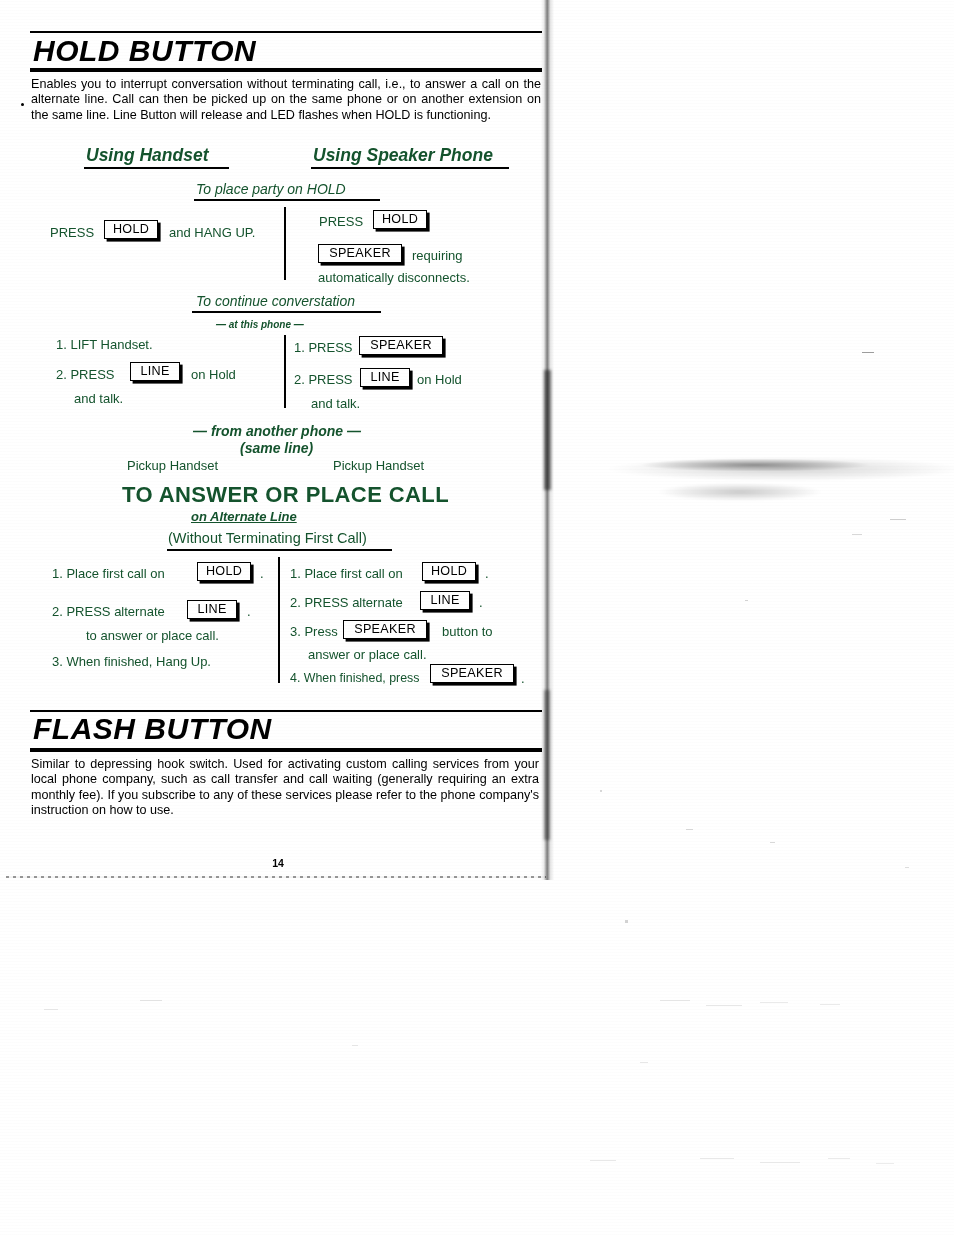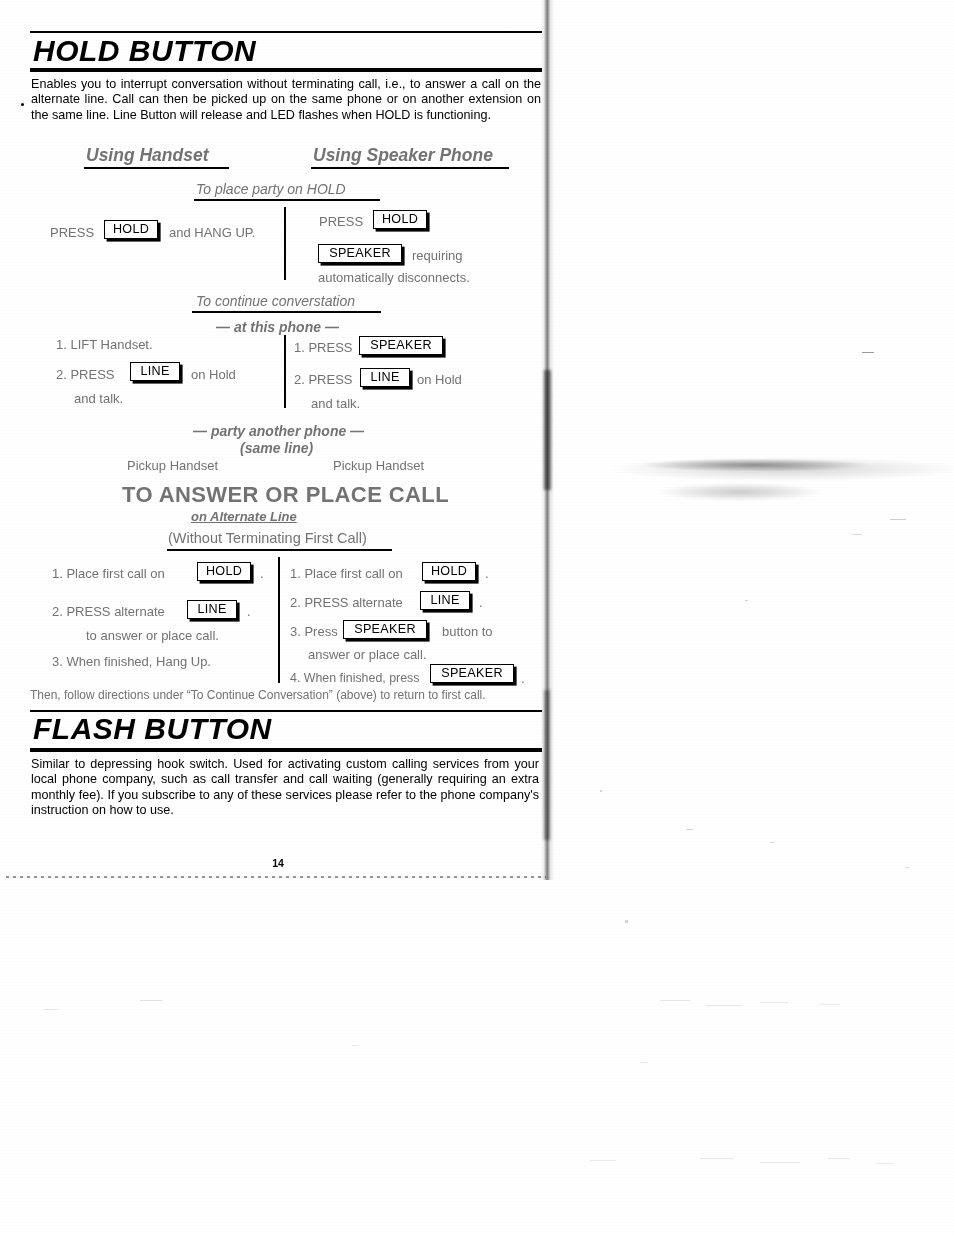--- a/index.html
+++ b/index.html
@@ -127,21 +127,21 @@
     position: absolute;
     font-size: 12.6px;
     line-height: 15.4px;
     text-align: justify;
     color: #000;
   }
   .t {
     position: absolute;
     font-size: 13px;
     white-space: nowrap;
-    color: #737373;
+    color: #14532d;
   }
   .t.ital { font-style: italic; }
   .t.bold { font-weight: bold; }
   .t.bi { font-weight: bold; font-style: italic; }
 
   
   .uline {
     position: absolute;
     background: #000;
     height: 2px;
@@ -234,40 +234,40 @@
   <div class="t" style="left:319px; top:214px;">PRESS</div>
   <div class="keybox" style="left:373px; top:210px; width:54px;">HOLD</div>
 
   <div class="keybox" style="left:318px; top:244px; width:84px;">SPEAKER</div>
   <div class="t" style="left:412px; top:248px;">requiring</div>
   <div class="t" style="left:318px; top:270px;">automatically disconnects.</div>
 
   <div class="t ital" style="left:196px; top:293px; font-size:14px;">To continue converstation</div>
   <div class="uline" style="left:192px; top:311px; width:189px; height:1.6px;"></div>
 
-  <div class="t bi" style="left:216px; top:319px; font-size:14px;">— at this phone —</div>
+  <div class="t bi" style="left:216px; top:319px; font-size:10px;">— at this phone —</div>
 
   <div class="vdiv" style="left:284px; top:335px; height:73px;"></div>
 
   <div class="t" style="left:56px; top:337px;">1.  LIFT Handset.</div>
 
   <div class="t" style="left:56px; top:367px;">2.  PRESS</div>
   <div class="keybox" style="left:130px; top:362px; width:50px;">LINE</div>
   <div class="t" style="left:191px; top:367px;">on Hold</div>
   <div class="t" style="left:74px; top:391px;">and talk.</div>
 
   <div class="t" style="left:294px; top:340px;">1.  PRESS</div>
   <div class="keybox" style="left:359px; top:336px; width:84px;">SPEAKER</div>
 
   <div class="t" style="left:294px; top:372px;">2.  PRESS</div>
   <div class="keybox" style="left:360px; top:368px; width:50px;">LINE</div>
   <div class="t" style="left:417px; top:372px;">on Hold</div>
   <div class="t" style="left:311px; top:396px;">and talk.</div>
 
-  <div class="t bi" style="left:193px; top:423px; font-size:14px;">— party another phone —</div>
+  <div class="t bi" style="left:193px; top:423px; font-size:14px;">— from another phone —</div>
   <div class="t bi" style="left:240px; top:440px; font-size:14px;">(same line)</div>
 
   <div class="t" style="left:127px; top:458px;">Pickup Handset</div>
   <div class="t" style="left:333px; top:458px;">Pickup Handset</div>
 
   <div class="t bold" style="left:122px; top:482px; font-size:22px; letter-spacing:.4px;">TO ANSWER OR PLACE CALL</div>
   <div class="t bi" style="left:191px; top:509px; font-size:13px;text-decoration:underline;">on Alternate Line</div>
   <div class="t" style="left:168px; top:530px; font-size:14.5px;">(Without Terminating First Call)</div>
   <div class="uline" style="left:167px; top:549px; width:225px; height:1.6px;"></div>
 
@@ -294,21 +294,20 @@
 
   <div class="t" style="left:290px; top:624px;">3.  Press</div>
   <div class="keybox" style="left:343px; top:620px; width:84px;">SPEAKER</div>
   <div class="t" style="left:442px; top:624px;">button to</div>
   <div class="t" style="left:308px; top:647px;">answer or place call.</div>
 
   <div class="t" style="left:290px; top:671px; font-size:12.4px;">4.  When finished, press</div>
   <div class="keybox" style="left:430px; top:664px; width:84px;">SPEAKER</div>
   <div class="t" style="left:521px; top:671px;">.</div>
 
-  <div class="t" style="left:30px; top:688px; font-size:12px;">Then, follow directions under “To Continue Conversation” (above) to return to first call.</div>
 
   <div class="rule-thin" style="left:30px; top:710px; width:512px;"></div>
 
   <div class="banner-title" style="left:33px; top:712px; font-size:30px;text-align:center;">FLASH BUTTON</div>
 
   <div class="rule-thick" style="left:30px; top:748px; width:512px;"></div>
 
   <div class="para" style="left:31px; top:757px; width:508px;">Similar to depressing hook switch. Used for activating custom calling services from your local phone company, such as call transfer and call waiting (generally requiring an extra monthly fee). If you subscribe to any of these services please refer to the phone company's instruction on how to use.</div>
 
 

